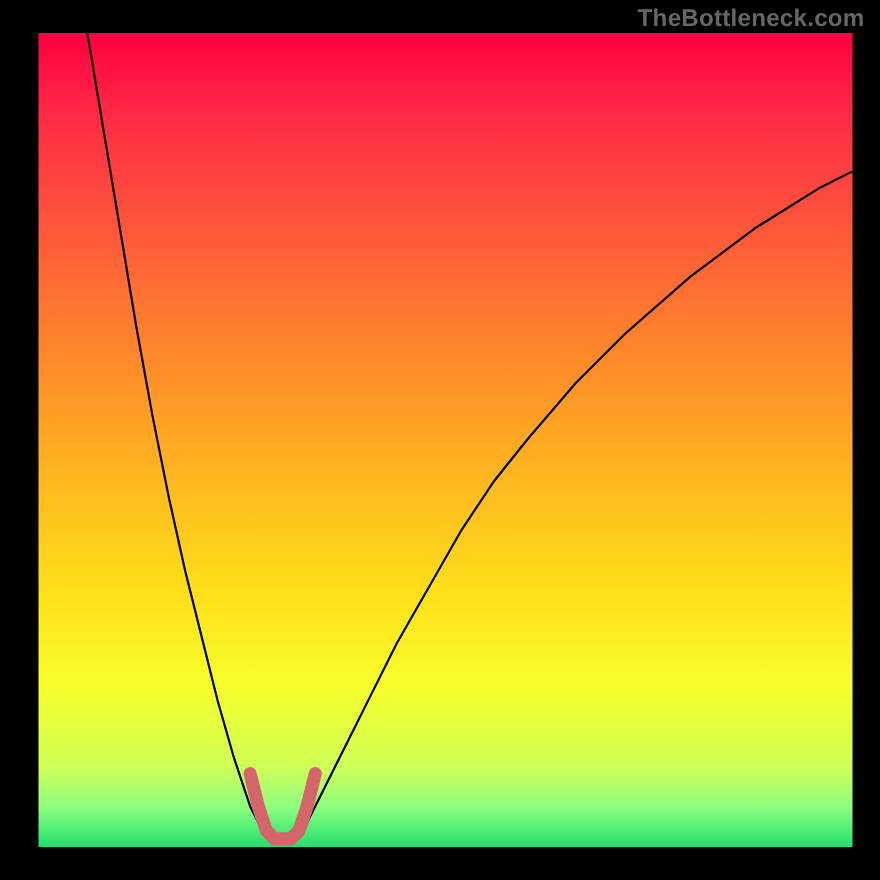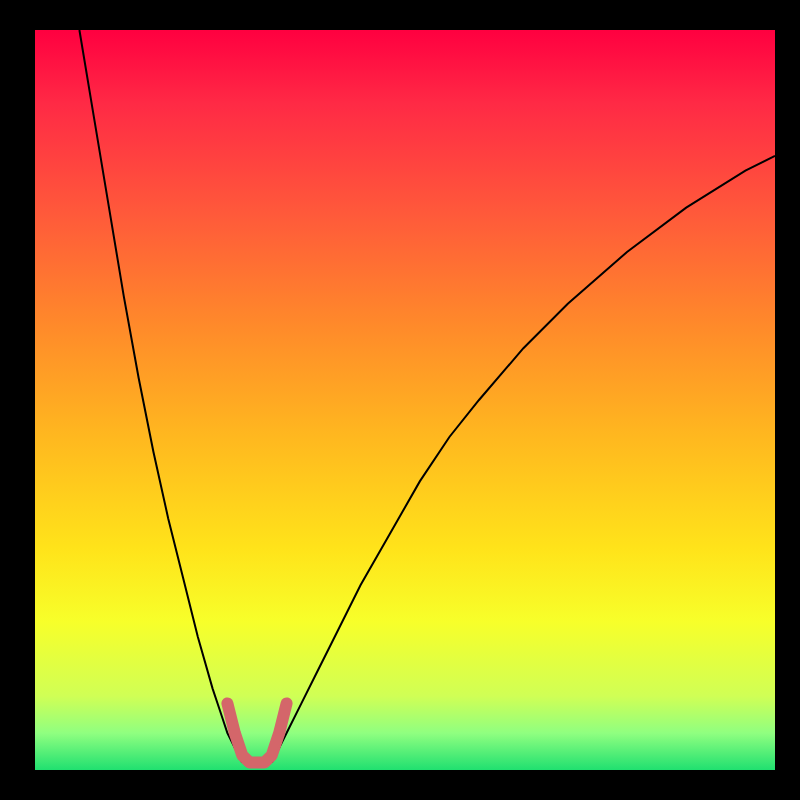--- a/index.html
+++ b/index.html
@@ -26,20 +26,21 @@
     font-weight: bold;
     letter-spacing: 0.2px;
     z-index: 10;
     pointer-events: none;
   }
 </style>
 </head>
 <body>
 
 <div class="frame">
+  <div class="watermark">TheBottleneck.com</div>
   <svg id="chart-svg" width="800" height="800" viewBox="0 0 800 800">
     <defs>
       <linearGradient id="bg-grad" x1="0" y1="0" x2="0" y2="1">
           <stop offset="0%" stop-color="#ff0040"></stop>
           <stop offset="10%" stop-color="#ff2a45"></stop>
           <stop offset="25%" stop-color="#ff5a3a"></stop>
           <stop offset="40%" stop-color="#ff8a2a"></stop>
           <stop offset="55.00000000000001%" stop-color="#ffb81f"></stop>
           <stop offset="70%" stop-color="#ffe31a"></stop>
           <stop offset="80%" stop-color="#f7ff2a"></stop>

